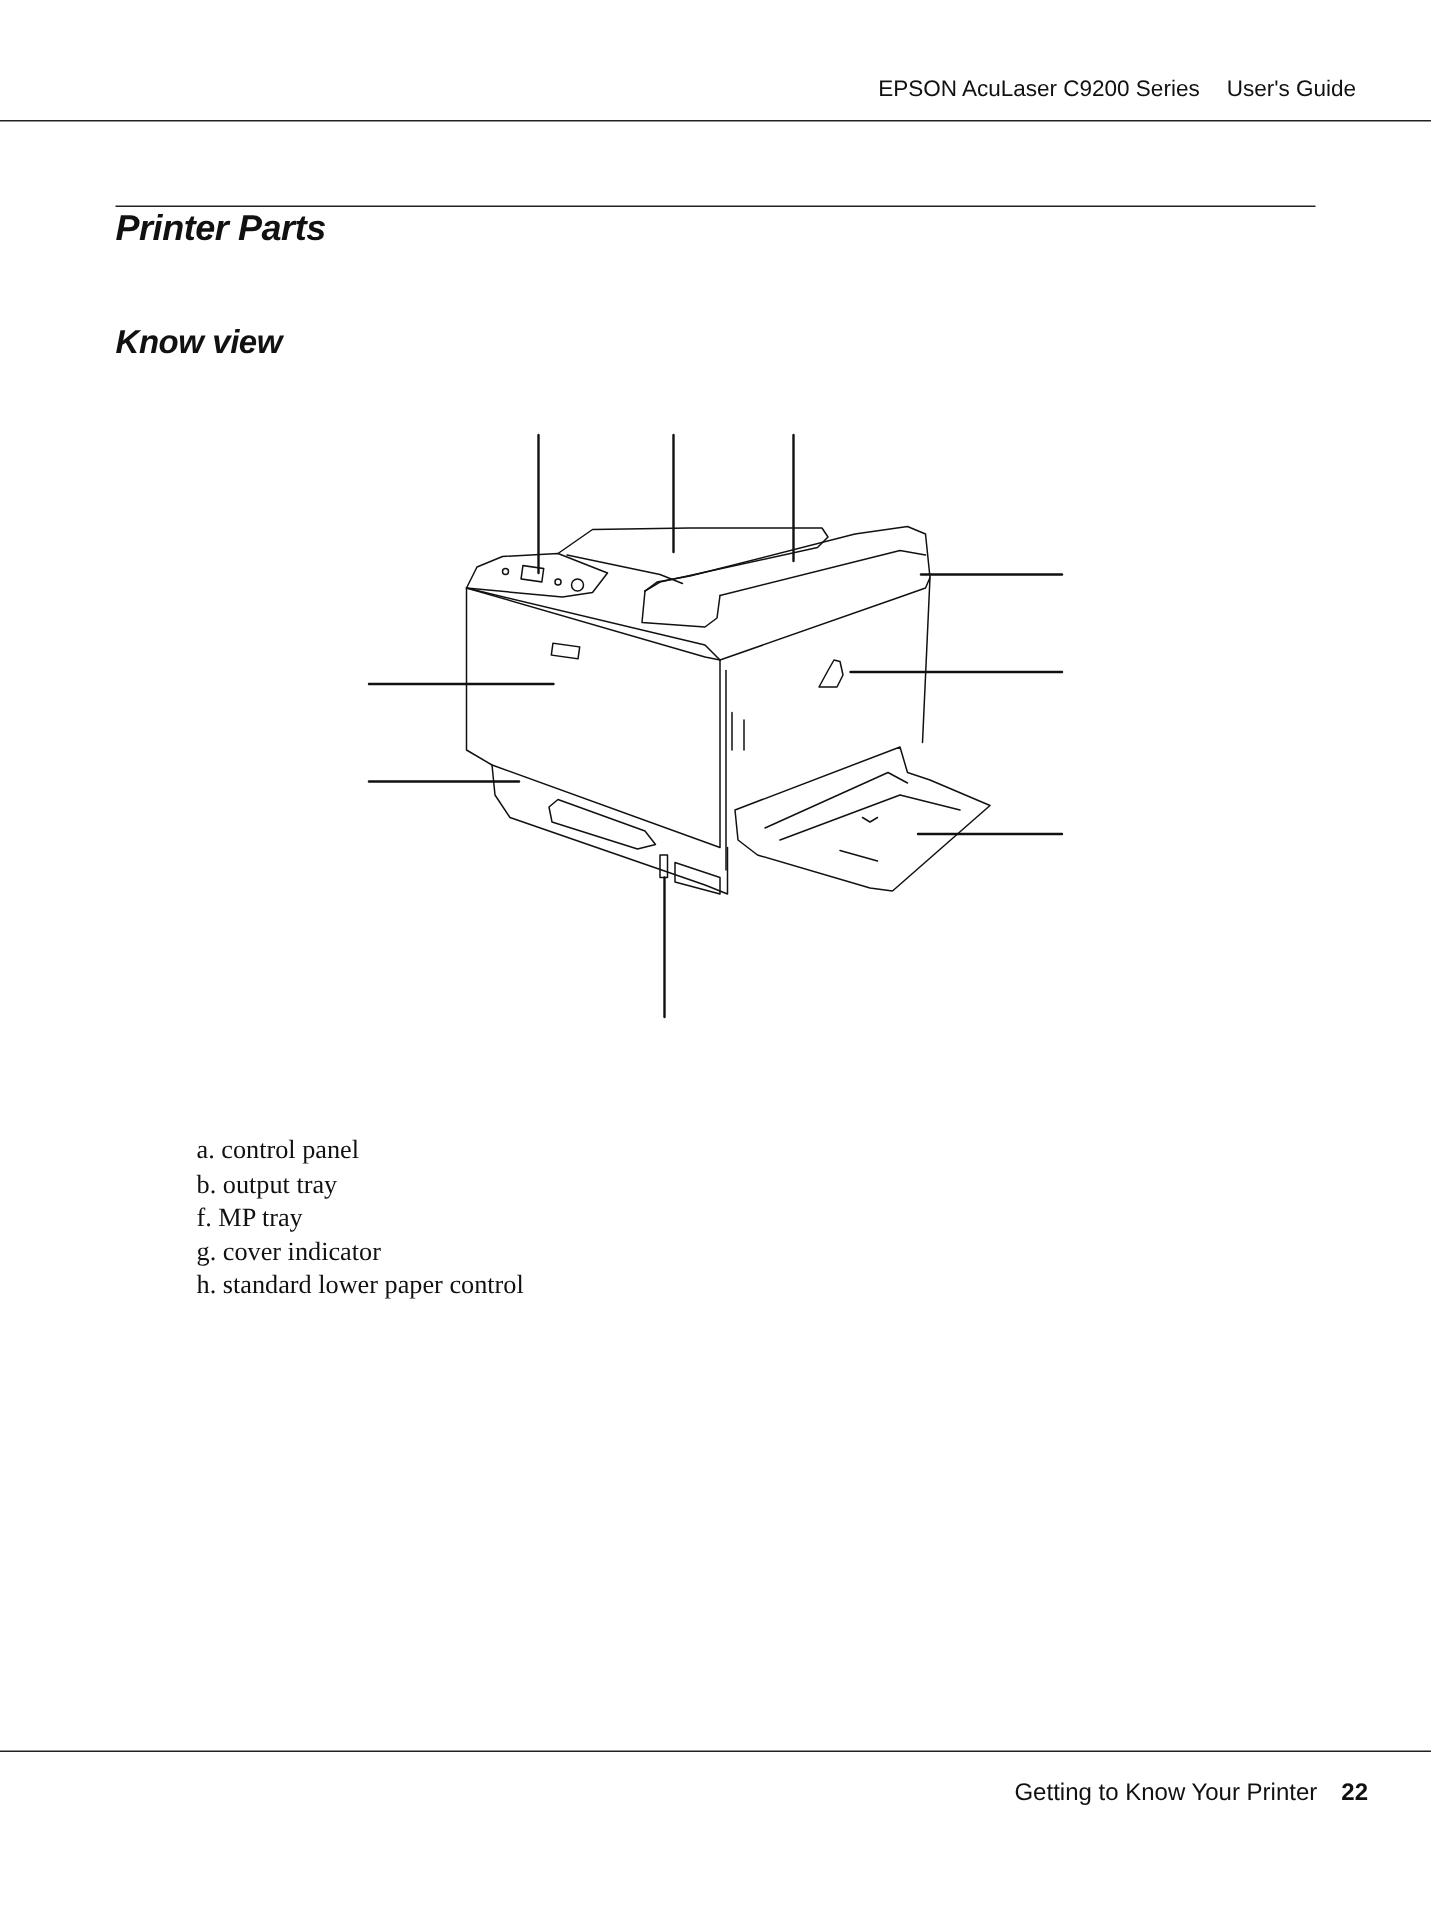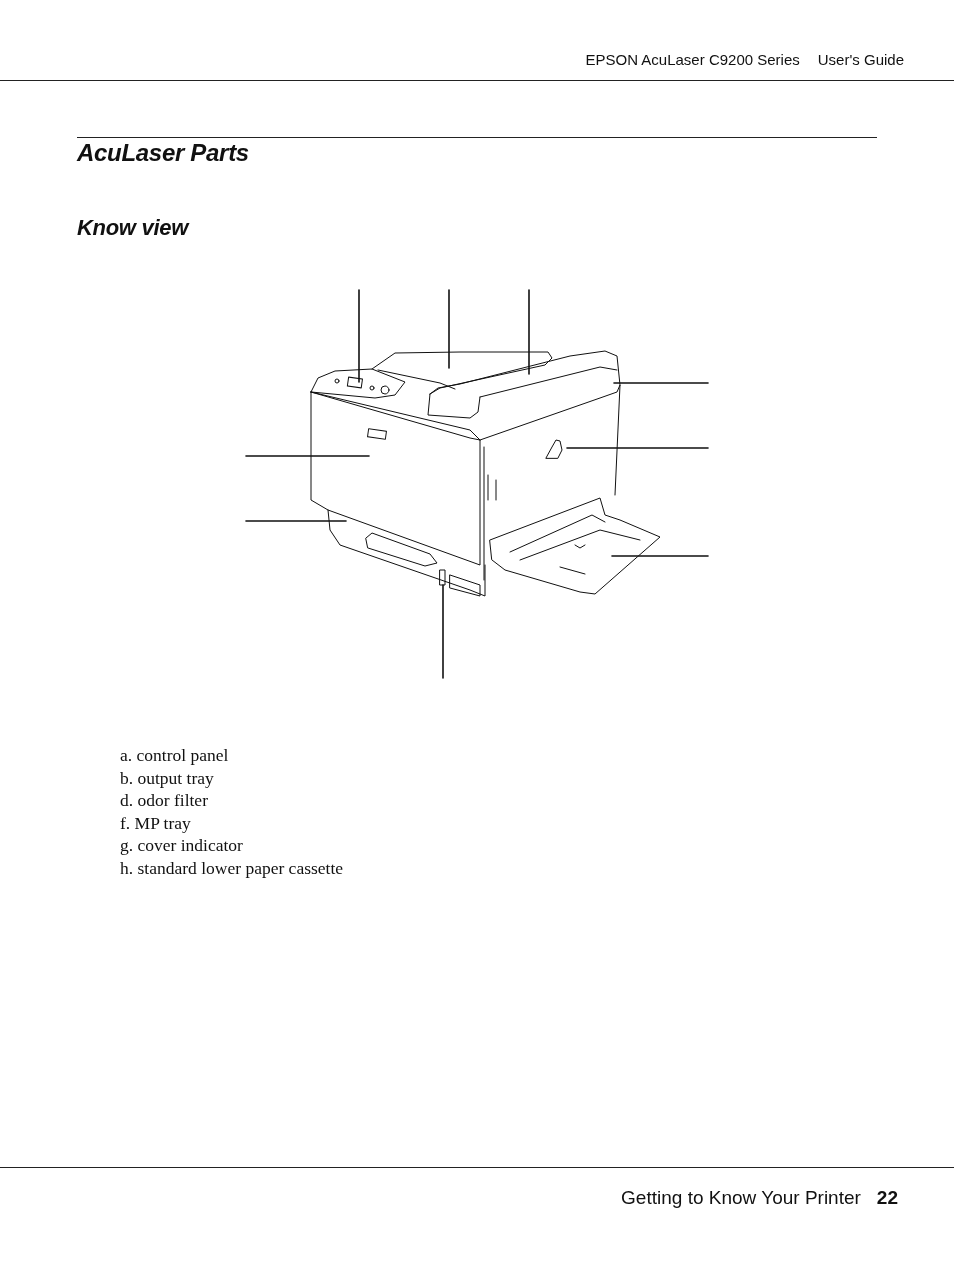--- a/index.html
+++ b/index.html
@@ -6,35 +6,35 @@
   body { width: 954px; height: 1274px; position: relative; overflow: hidden; color: #111; }
   .sans { font-family: "Liberation Sans", "DejaVu Sans", sans-serif; }
   .serif { font-family: "Liberation Serif", "DejaVu Serif", serif; }
   .hdr { position: absolute; top: 51px; right: 50px; font-size: 15px; white-space: nowrap; text-align: right; }
   .hdr span + span { margin-left: 18px; }
   .rule-top { position: absolute; left: 0; right: 0; top: 80px; height: 1px; background: #222; }
   .rule-sec { position: absolute; left: 77px; width: 800px; top: 137px; height: 1px; background: #222; }
   .h1 { position: absolute; left: 77px; top: 139px; font-size: 24px; font-weight: bold; font-style: italic; letter-spacing: -0.3px; }
   .h2 { position: absolute; left: 77px; top: 215px; font-size: 22px; font-weight: bold; font-style: italic; letter-spacing: -0.3px; }
   .figure { position: absolute; left: 240px; top: 285px; width: 480px; height: 400px; }
-  .legend { position: absolute; left: 115px; top: 739px; margin: 5px; padding: 0; list-style: none; font-size: 17.5px; line-height: 22.5px; }
+  .legend { position: absolute; left: 115px; top: 739px; margin: 16px; padding: 0; list-style: none; font-size: 17.5px; line-height: 22.5px; }
   .rule-bot { position: absolute; left: 0; right: 0; top: 1167px; height: 1px; background: #222; }
-  .ftr { position: absolute; top: 1187px; right: 56px; font-size: 19px; white-space: nowrap; }
+  .ftr { position: absolute; top: 1187px; right: 42px; font-size: 16px; white-space: nowrap; }
   .ftr .pg { font-weight: bold; margin-left: 16px; }
 </style>
 </head>
 <body>
 
 <div class="hdr sans">
   <span>EPSON AcuLaser C9200 Series</span><span>User's Guide</span>
 </div>
 <div class="rule-top"></div>
 
 <div class="rule-sec"></div>
-<div class="h1 sans">AcuLaser Parts</div>
+<div class="h1 sans">Printer Parts</div>
 <div class="h2 sans">Know view</div>
 
 <div class="figure">
   <svg width="480" height="400" viewBox="240 285 480 400" fill="none" stroke="#111" stroke-width="1" stroke-linejoin="round" stroke-linecap="round">
 
     <g stroke-width="1.6">
       <line x1="359" y1="290" x2="359" y2="382"></line>
       <line x1="449" y1="290" x2="449" y2="368"></line>
       <line x1="529" y1="290" x2="529" y2="374"></line>
       <line x1="614" y1="383" x2="708" y2="383"></line>
@@ -80,22 +80,21 @@
       <path d="M520 560 L600 530 L640 540"></path>
       <path d="M560 567 L585 574"></path>
       <path d="M575 545 L580 548 L585 545"></path>
     </g>
   </svg>
 </div>
 
 <ul class="legend serif">
   <li>a. control panel</li>
   <li>b. output tray</li>
-  <li>d. odor filter</li>
   <li>f. MP tray</li>
   <li>g. cover indicator</li>
-  <li>h. standard lower paper cassette</li>
+  <li>h. standard lower paper control</li>
 </ul>
 
 <div class="rule-bot"></div>
 <div class="ftr sans">
   <span>Getting to Know Your Printer</span><span class="pg">22</span>
 </div>
 
 </body></html>

